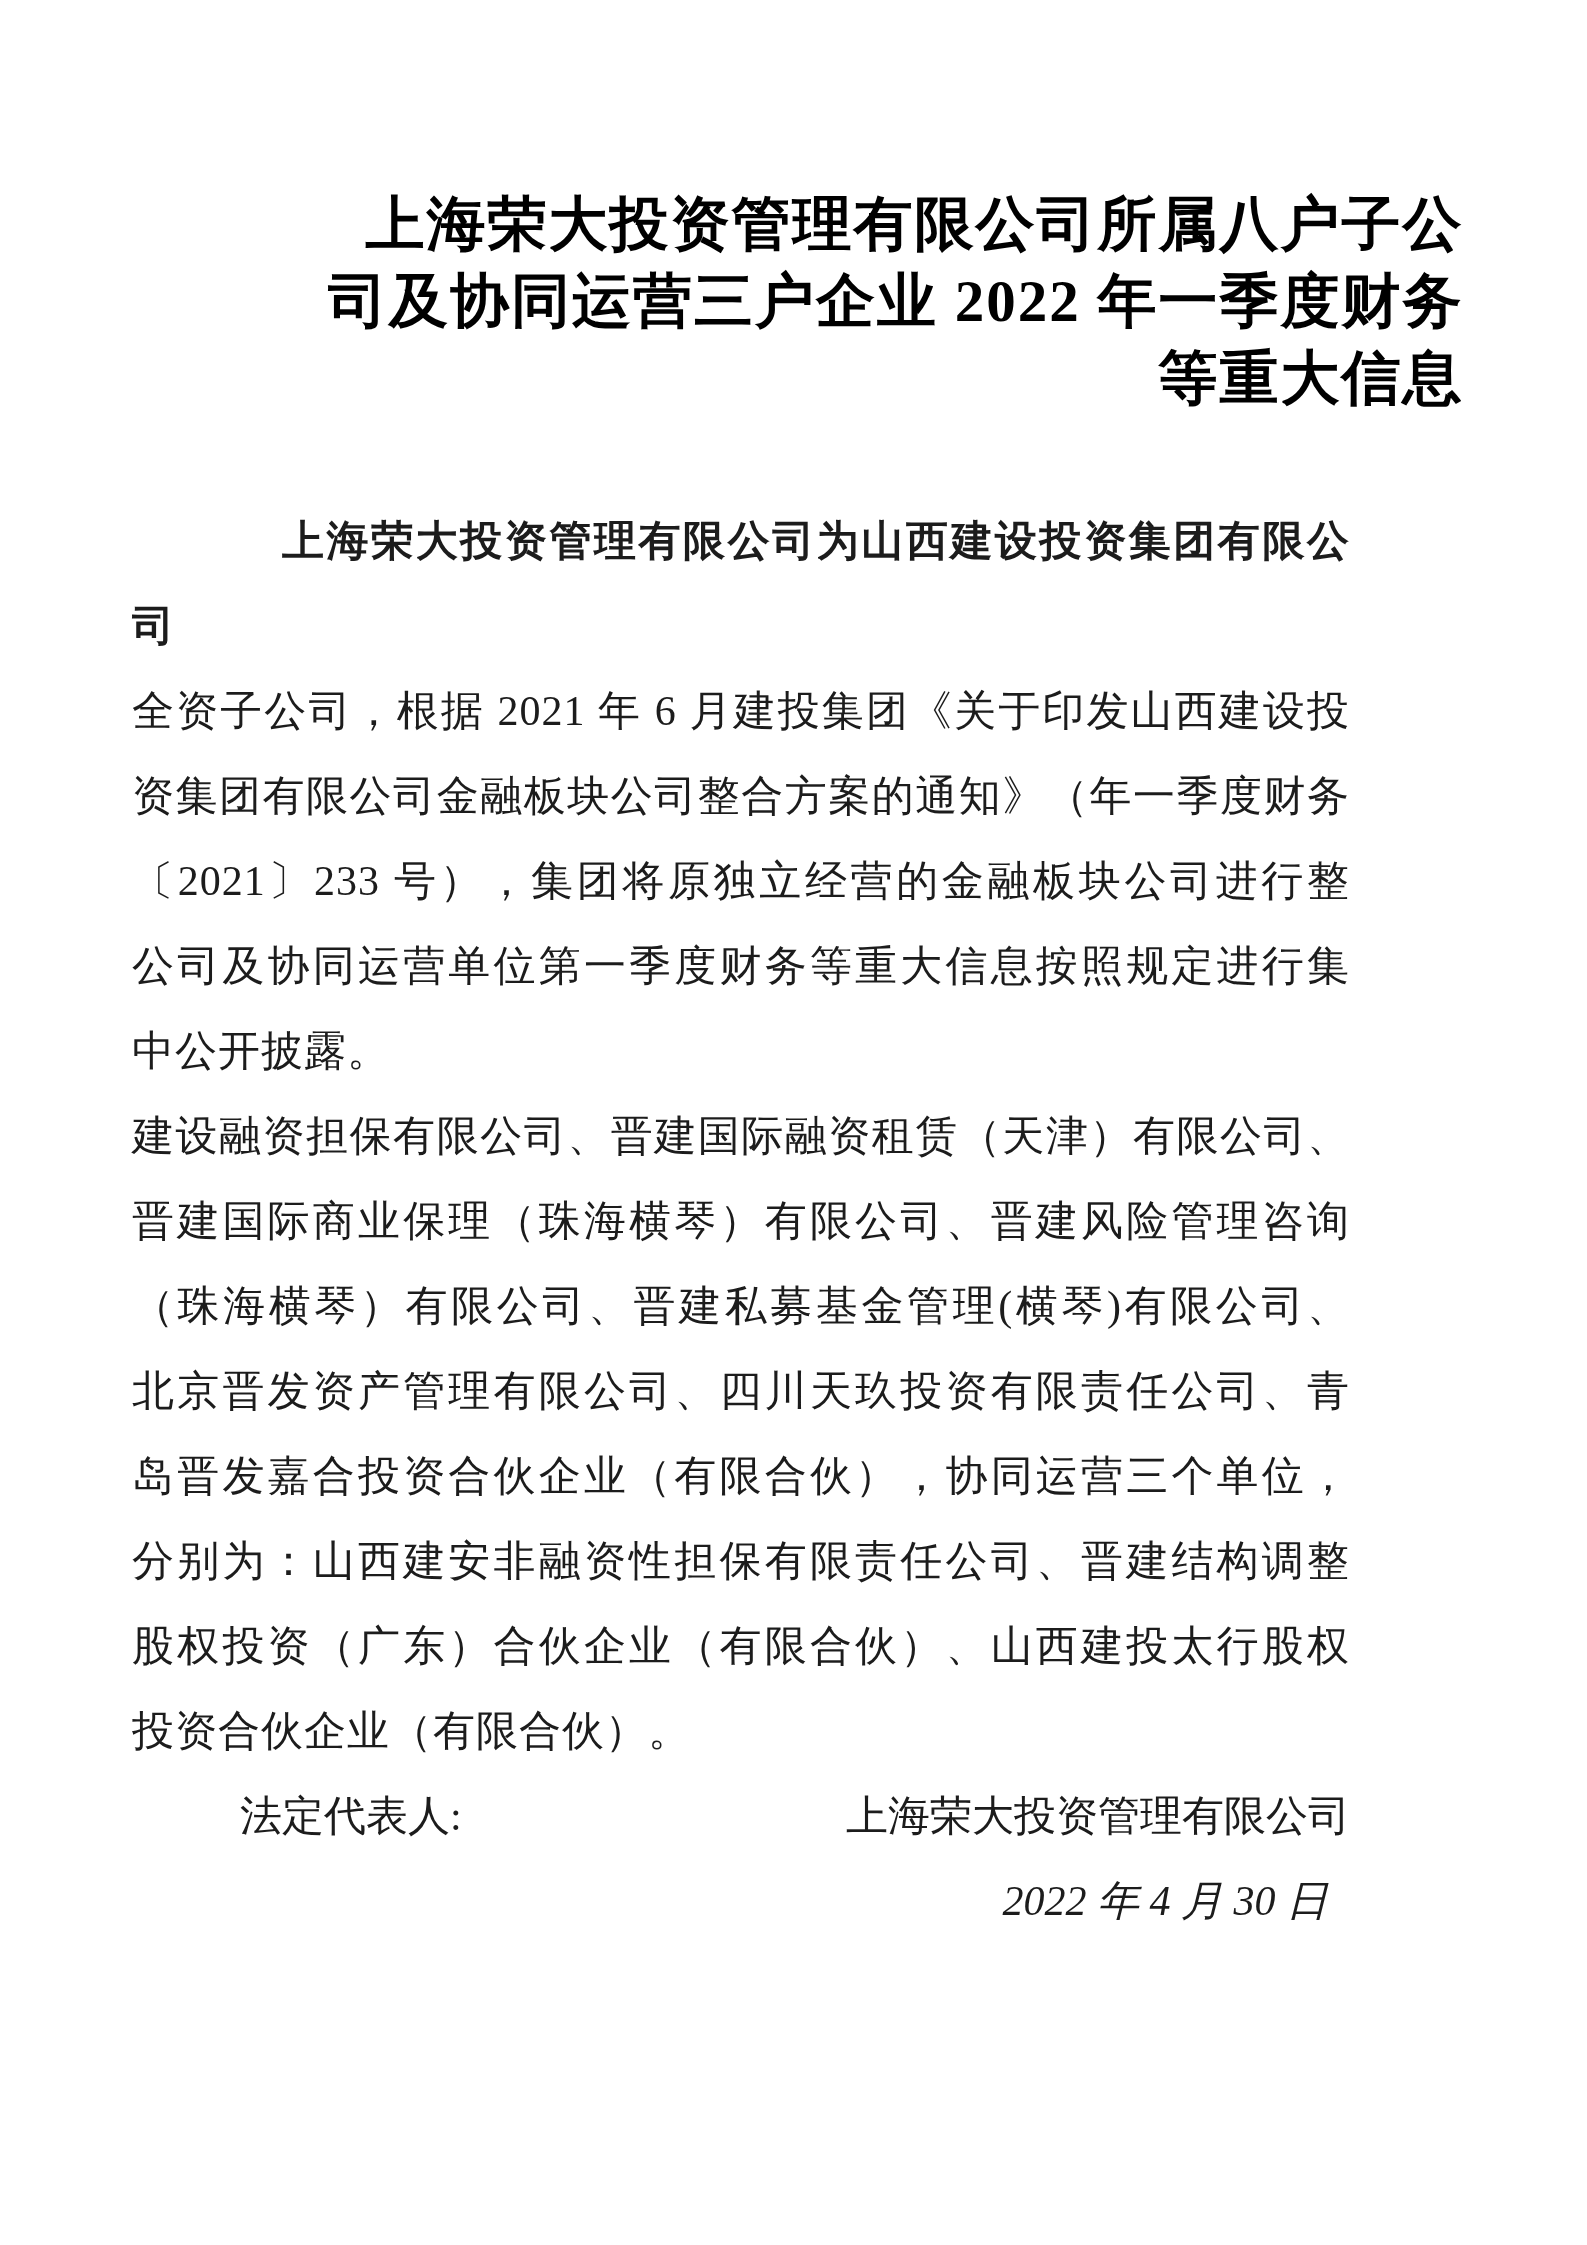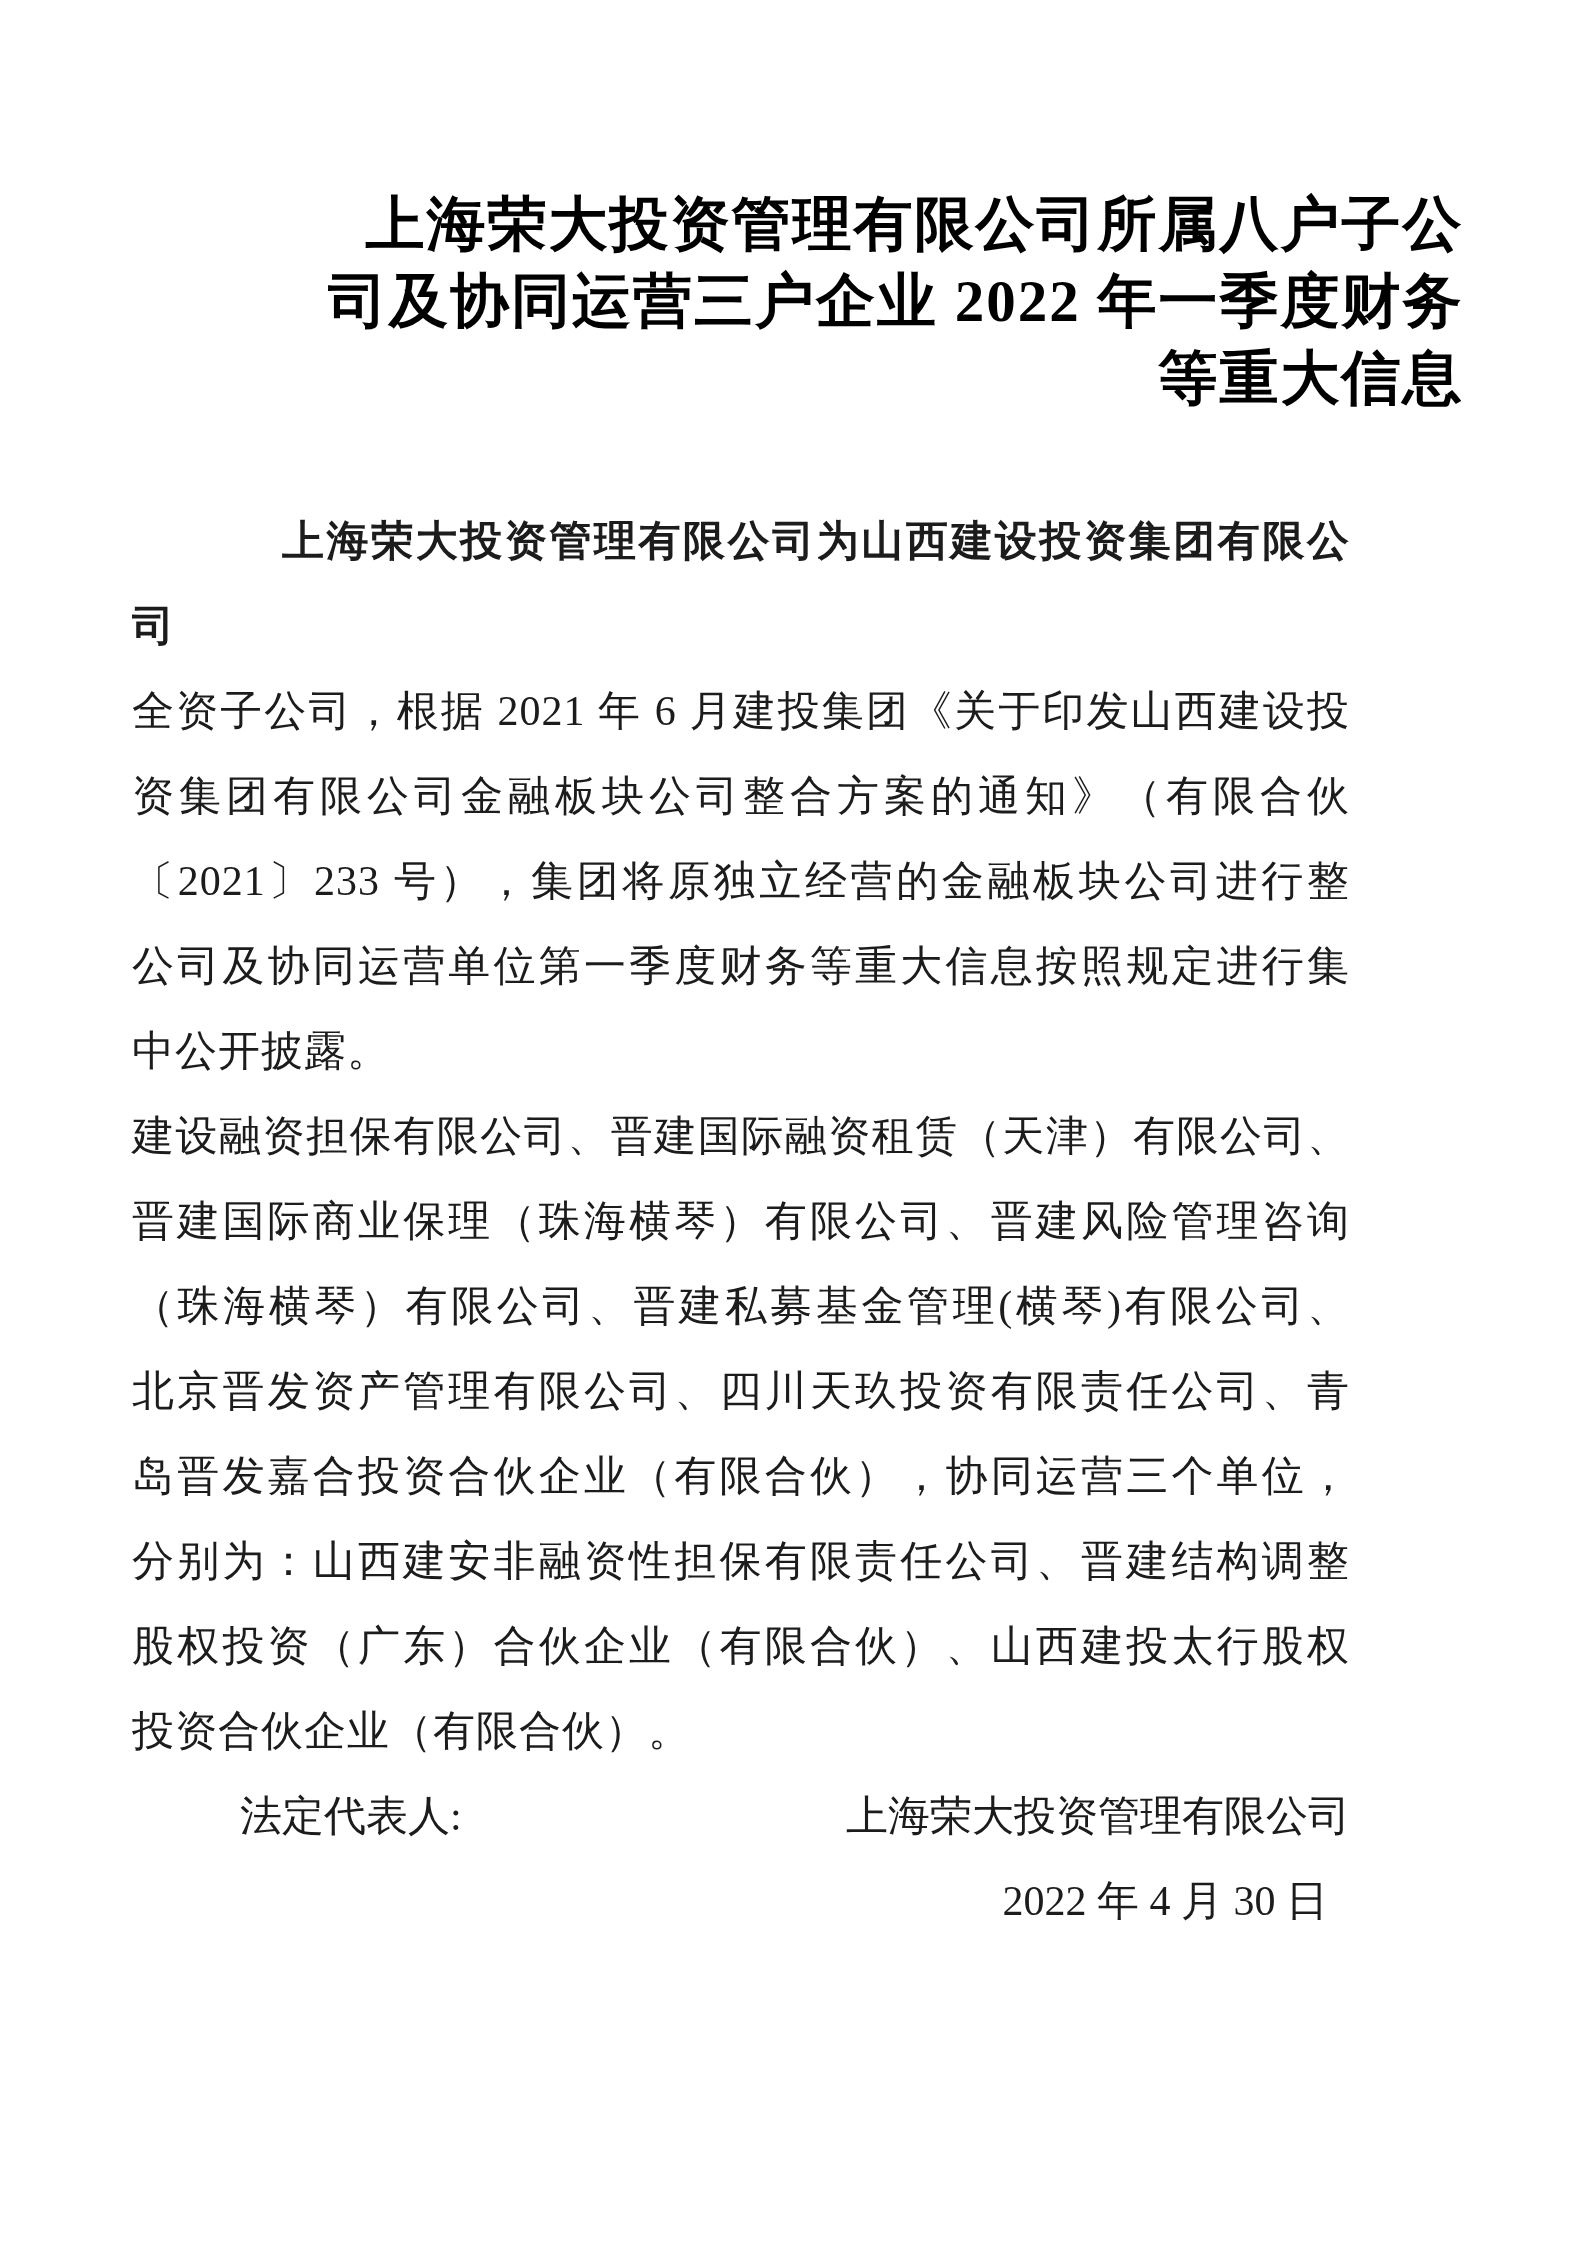--- a/index.html
+++ b/index.html
@@ -49,38 +49,39 @@
   }
   .sig-row {
     display: flex;
     justify-content: space-between;
     align-items: flex-start;
     padding-left: 108px;
   }
   .date-row {
     text-align: right;
     padding-right: 22px;
+    font-style: italic;
   }
 </style>
 </head>
 <body>
 
 <div class="page">
 
   <div class="doc-title">
     <div class="title-line">上海荣大投资管理有限公司所属八户子公</div>
     <div class="title-line">司及协同运营三户企业 2022 年一季度财务</div>
     <div class="title-line">等重大信息</div>
   </div>
 
   <div class="doc-body">
 
     <div class="line indent">上海荣大投资管理有限公司为山西建设投资集团有限公司</div>
     <div class="line">全资子公司，根据 2021 年 6 月建投集团《关于印发山西建设投</div>
-    <div class="line">资集团有限公司金融板块公司整合方案的通知》（有限合伙</div>
+    <div class="line">资集团有限公司金融板块公司整合方案的通知》（年一季度财务</div>
     <div class="line">〔2021〕233 号），集团将原独立经营的金融板块公司进行整</div>
     <div class="line">公司及协同运营单位第一季度财务等重大信息按照规定进行集</div>
     <div class="line last">中公开披露。</div>
 
     <div class="line">建设融资担保有限公司、晋建国际融资租赁（天津）有限公司、</div>
     <div class="line">晋建国际商业保理（珠海横琴）有限公司、晋建风险管理咨询</div>
     <div class="line">（珠海横琴）有限公司、晋建私募基金管理(横琴)有限公司、</div>
     <div class="line">北京晋发资产管理有限公司、四川天玖投资有限责任公司、青</div>
     <div class="line">岛晋发嘉合投资合伙企业（有限合伙），协同运营三个单位，</div>
     <div class="line">分别为：山西建安非融资性担保有限责任公司、晋建结构调整</div>

